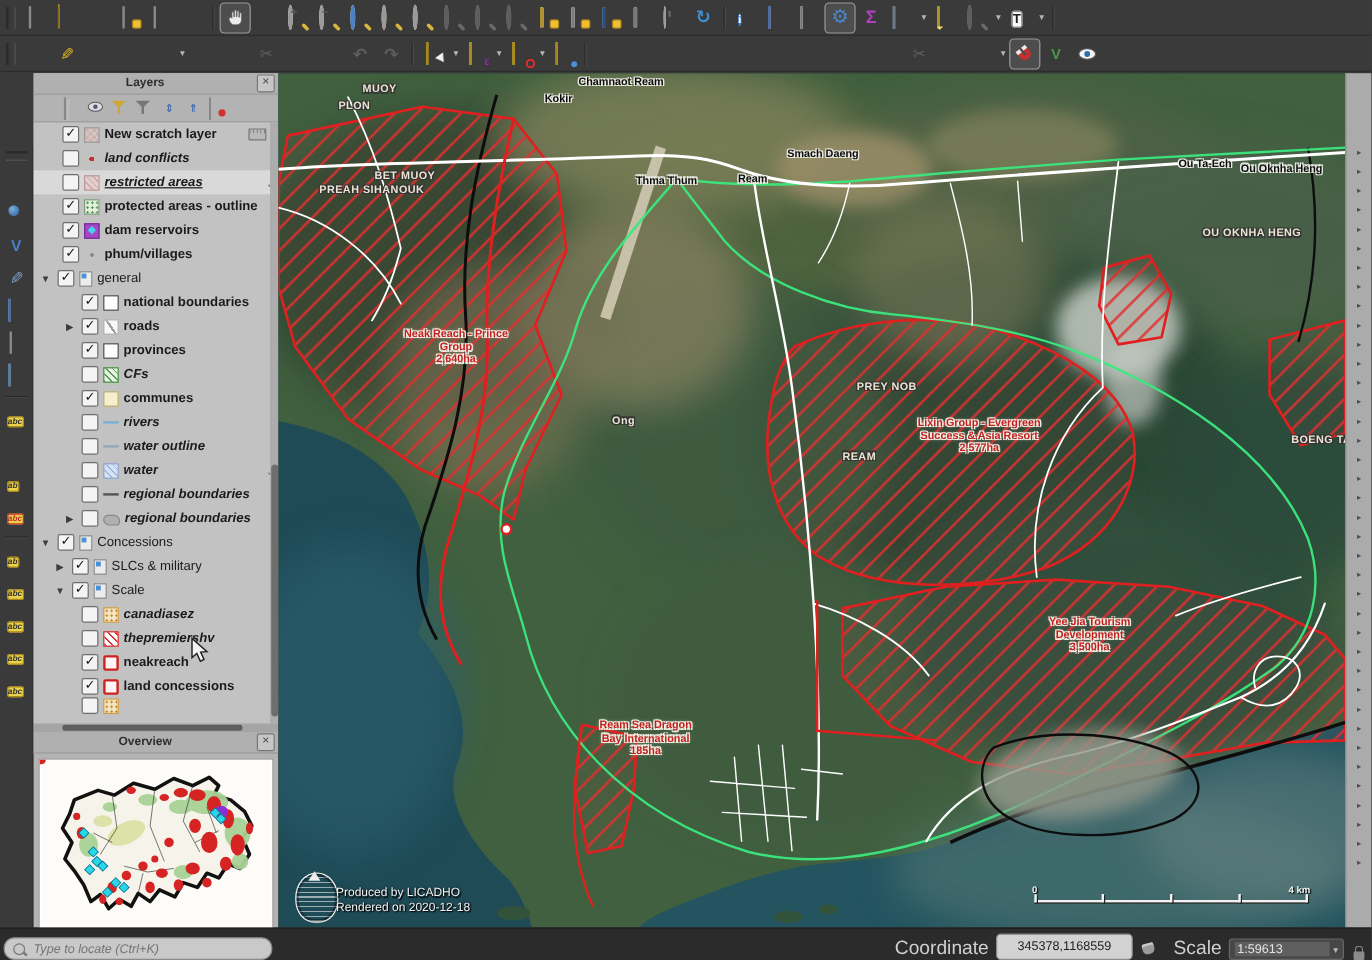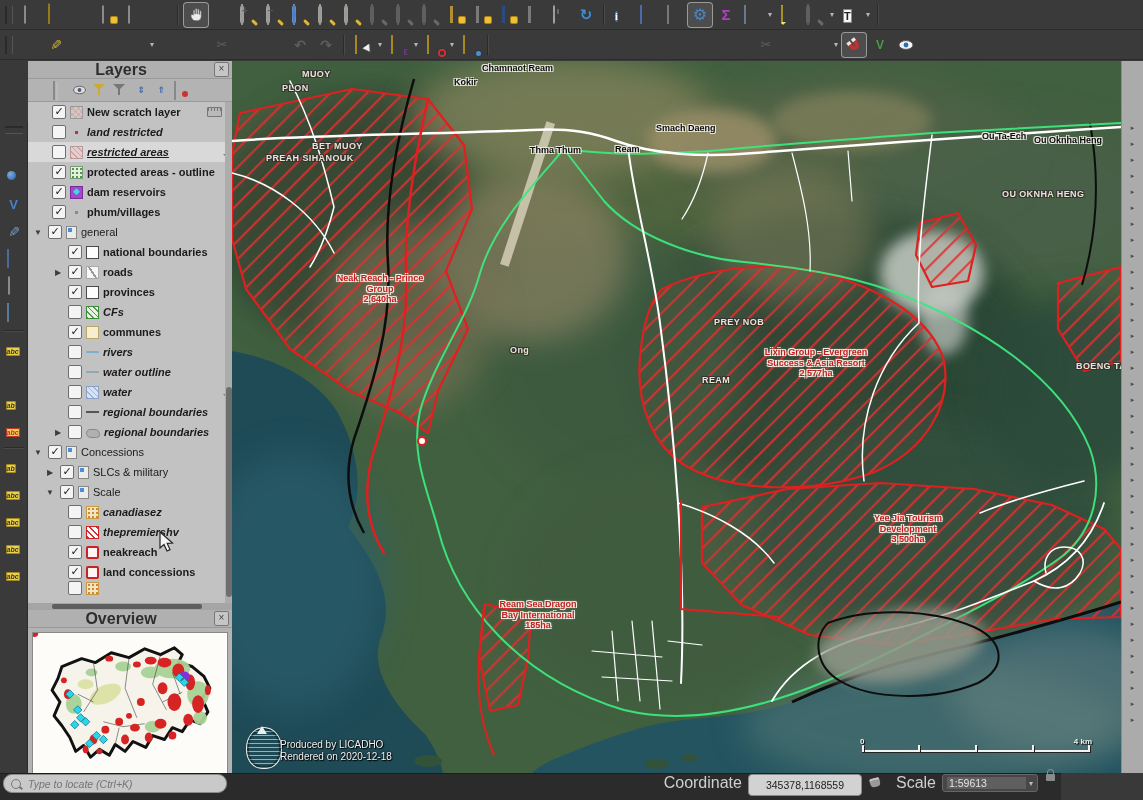--- a/index.html
+++ b/index.html
@@ -61,21 +61,21 @@
   .iglobe::after{content:"";position:absolute;left:2px;top:2px;width:9px;height:9px;border-radius:50%;background:radial-gradient(circle at 35% 35%,#7ab0e0,#2a5a9a);}
   .iV{color:#4a80c8;font-size:13px;font-weight:bold;line-height:18px;text-align:center;}
   .imesh{width:13px;height:10px;margin:4px 2px;background:#9ab8dc;border:1px solid #4a6a9a;background-image:linear-gradient(90deg,#4a6a9a 1px,transparent 1px);background-size:4px 100%;}
   .icyl{width:13px;height:11px;margin:3px 2px;background:#8aa8c8;border:1px solid #5a7a9a;border-radius:6px/3px;box-shadow:inset 0 3px 0 #b8d0e8;}
   .iabc{min-width:15px;height:10px;margin:4px 1px;background:#ecd24a;border:1px solid #a8881a;border-radius:2px;color:#333;font-size:7px;font-weight:bold;text-align:center;line-height:10px;font-style:italic;}
   .ipie{width:13px;height:13px;margin:2px;border-radius:50%;background:conic-gradient(#d04040 0 130deg,#3aa45a 130deg 230deg,#e8c838 230deg 360deg);}
   
   .main{position:absolute;left:0;top:61px;width:1143px;height:712px;}
   .panelcol{position:absolute;left:28px;top:0;width:204px;height:712px;background:#b3b3b3;}
   .phead{height:17px;display:flex;align-items:center;background:#b0b0b0;border-bottom:1px solid #9a9a9a;}
-  .phead .ttl{flex:1;text-align:center;font-size:16px;font-weight:bold;color:#2e2e2e;}
+  .phead .ttl{flex:1;text-align:center;font-size:10px;font-weight:bold;color:#2e2e2e;}
   .pclose{width:13px;height:13px;margin-right:3px;border:1px solid #777;border-radius:2px;background:#c6c6c6;color:#444;font-size:10px;line-height:11px;text-align:center;}
   .ptool{height:22px;display:flex;align-items:center;gap:4px;padding:0 4px;background:#b3b3b3;}
   .pti{width:16px;height:16px;position:relative;}
   .funnel{position:relative;width:14px;height:14px;}
   .funnel::before{content:"";position:absolute;left:1px;top:2px;border-left:6px solid transparent;border-right:6px solid transparent;border-top:6px solid #caa93a;}
   .funnel::after{content:"";position:absolute;left:6px;top:7px;width:2px;height:6px;background:#caa93a;}
   .funnel.gray::before{border-top-color:#777;}
   .funnel.gray::after{background:#777;}
   .pti .two{width:10px;height:12px;background:#eee;border:1px solid #888;margin:1px;box-shadow:3px 2px 0 #bbb;}
   .pti .exparr{color:#3a6ab0;font-size:9px;line-height:16px;text-align:center;font-weight:bold;}
@@ -137,21 +137,21 @@
   .attrib{position:absolute;left:48px;top:678px;color:#f2f2f2;font-size:10px;line-height:12px;text-shadow:0 0 2px #000,1px 1px 1px #000;}
   .seal{position:absolute;left:14px;top:666px;width:34px;height:40px;border:1.5px solid #eee;border-radius:50% 50% 45% 45%;box-shadow:inset 0 0 0 2px rgba(0,0,0,.35);background:repeating-linear-gradient(0deg,rgba(255,255,255,.55) 0 1px,transparent 1px 4px);}
   .seal::after{content:"";position:absolute;left:10px;top:-7px;border:5px solid transparent;border-bottom:8px solid #eee;}
   .sbar{position:absolute;left:630px;top:680px;width:228px;height:14px;}
   .sbar .line{position:absolute;left:0;right:0;top:9px;height:2px;background:#f2f2f2;box-shadow:0 1px 0 #222;}
   .sbar .tick{position:absolute;top:4px;width:2px;height:7px;background:#f2f2f2;box-shadow:1px 1px 0 #222;}
   .sbar .num{position:absolute;top:-4px;color:#f2f2f2;font-size:8px;font-weight:bold;text-shadow:1px 1px 1px #000;}
   .rightstrip{position:absolute;right:0;top:0;width:22px;height:712px;background:#ababab;border-left:1px solid #8a8a8a;display:flex;flex-direction:column;align-items:center;padding-top:62px;box-sizing:border-box;gap:7px;}
   .rightstrip i{font-style:normal;color:#4e4e4e;font-size:7px;line-height:9px;}
   
-  .status{position:absolute;left:0;top:773px;width:1061px;height:27px;background:#2b2b2b;border-top:1px solid #1e1e1e;display:flex;align-items:flex-start;box-sizing:border-box;}
+  .status{position:absolute;left:0;top:773px;width:1143px;height:27px;background:#2b2b2b;border-top:1px solid #1e1e1e;display:flex;align-items:flex-end;box-sizing:border-box;}
   .locator{width:224px;height:19px;margin-left:3px;background:#c9c9c9;border:1px solid #8a8a8a;border-radius:9px;display:flex;align-items:center;padding:0 7px;box-sizing:border-box;gap:5px;}
   .locator input{flex:1;border:none;background:transparent;outline:none;font-style:italic;font-size:10.5px;color:#5e5e5e;font-family:inherit;min-width:0;}
   .sl{width:8px;height:8px;border:1.5px solid #777;border-radius:50%;position:relative;flex:none;}
   .sl::after{content:"";position:absolute;width:4px;height:1.5px;background:#777;right:-3px;bottom:-1px;transform:rotate(40deg);}
   .slabel{color:#cfcfcf;font-size:16px;margin:0 6px;}
   .coordbox{width:108px;height:18px;background:#d2d2d2;border:1px solid #8a8a8a;border-radius:4px;color:#222;font-size:10.5px;text-align:center;font-family:inherit;}
   .exticon{width:18px;height:18px;margin:0 5px;position:relative;}
   .exticon::before{content:"";position:absolute;left:3px;top:4px;width:10px;height:9px;background:#9a9a9a;border-radius:2px 2px 4px 4px;box-shadow:inset 0 2px 0 #c8c8c8;transform:rotate(-15deg);}
   .scalebox{width:96px;height:18px;background:#474747;border:1px solid #666;border-radius:3px;display:flex;align-items:center;padding:0 4px;box-sizing:border-box;gap:3px;}
   .scalebox .val{flex:1;background:#5f5f5f;color:#e4e4e4;font-size:10.5px;padding:0 2px;}
@@ -494,21 +494,21 @@
         <div class="tree">
           <div class="lrow l1">
             <span class="cb">✓</span>
             <span class="sym s-scratch"></span>
             <span class="lbl">New scratch layer</span>
             <span class="rbadge chip"></span>
           </div>
           <div class="lrow l1">
             <span class="cb off">✓</span>
             <span class="sym s-dotred"></span>
-            <span class="lbl it">land restricted</span>
+            <span class="lbl it">land conflicts</span>
           </div>
           <div class="lrow l1 seld">
             <span class="cb off">✓</span>
             <span class="sym s-pink"></span>
             <span class="lbl it un">restricted areas</span>
             <span class="rbadge"><span class="funnel gray"></span></span>
           </div>
           <div class="lrow l1">
             <span class="cb">✓</span>
             <span class="sym s-gdots"></span>

